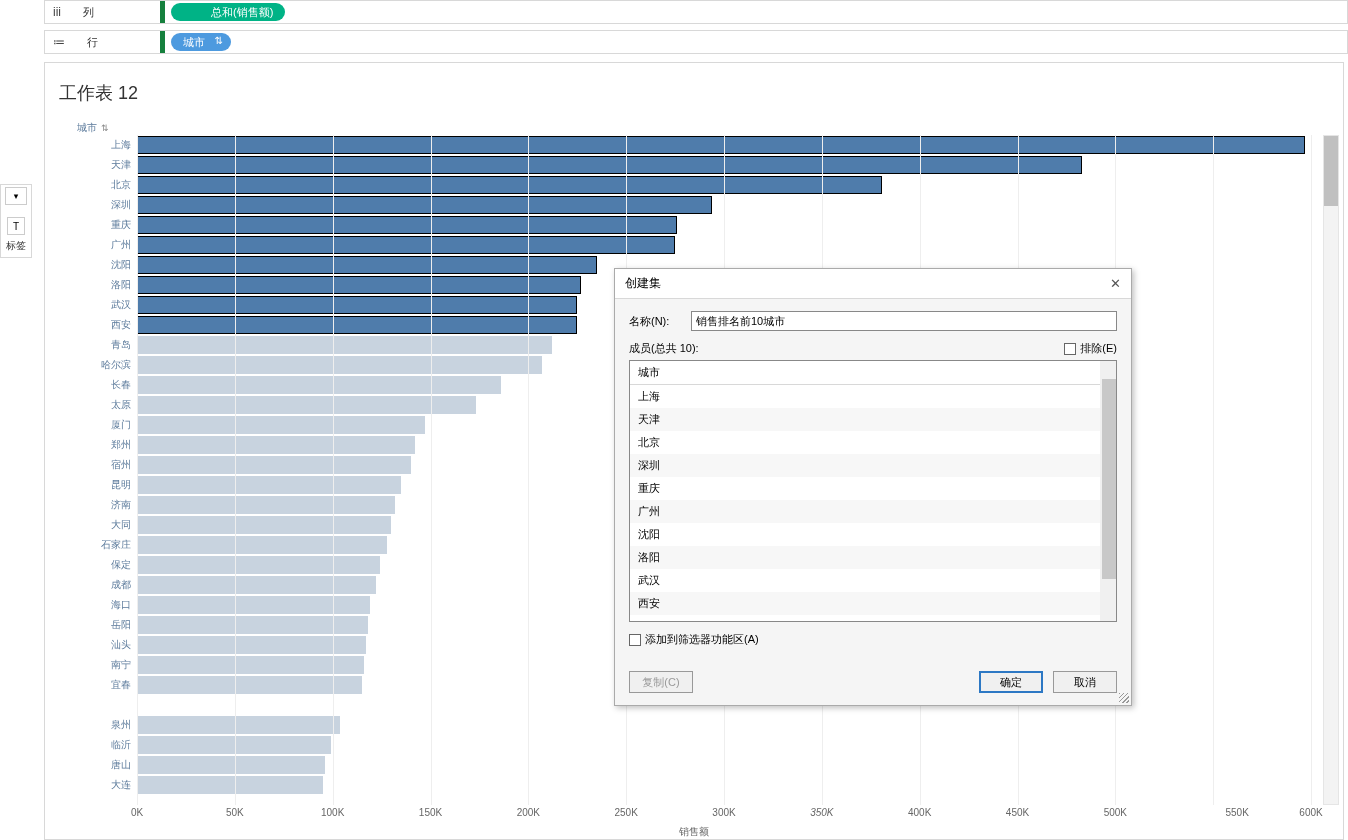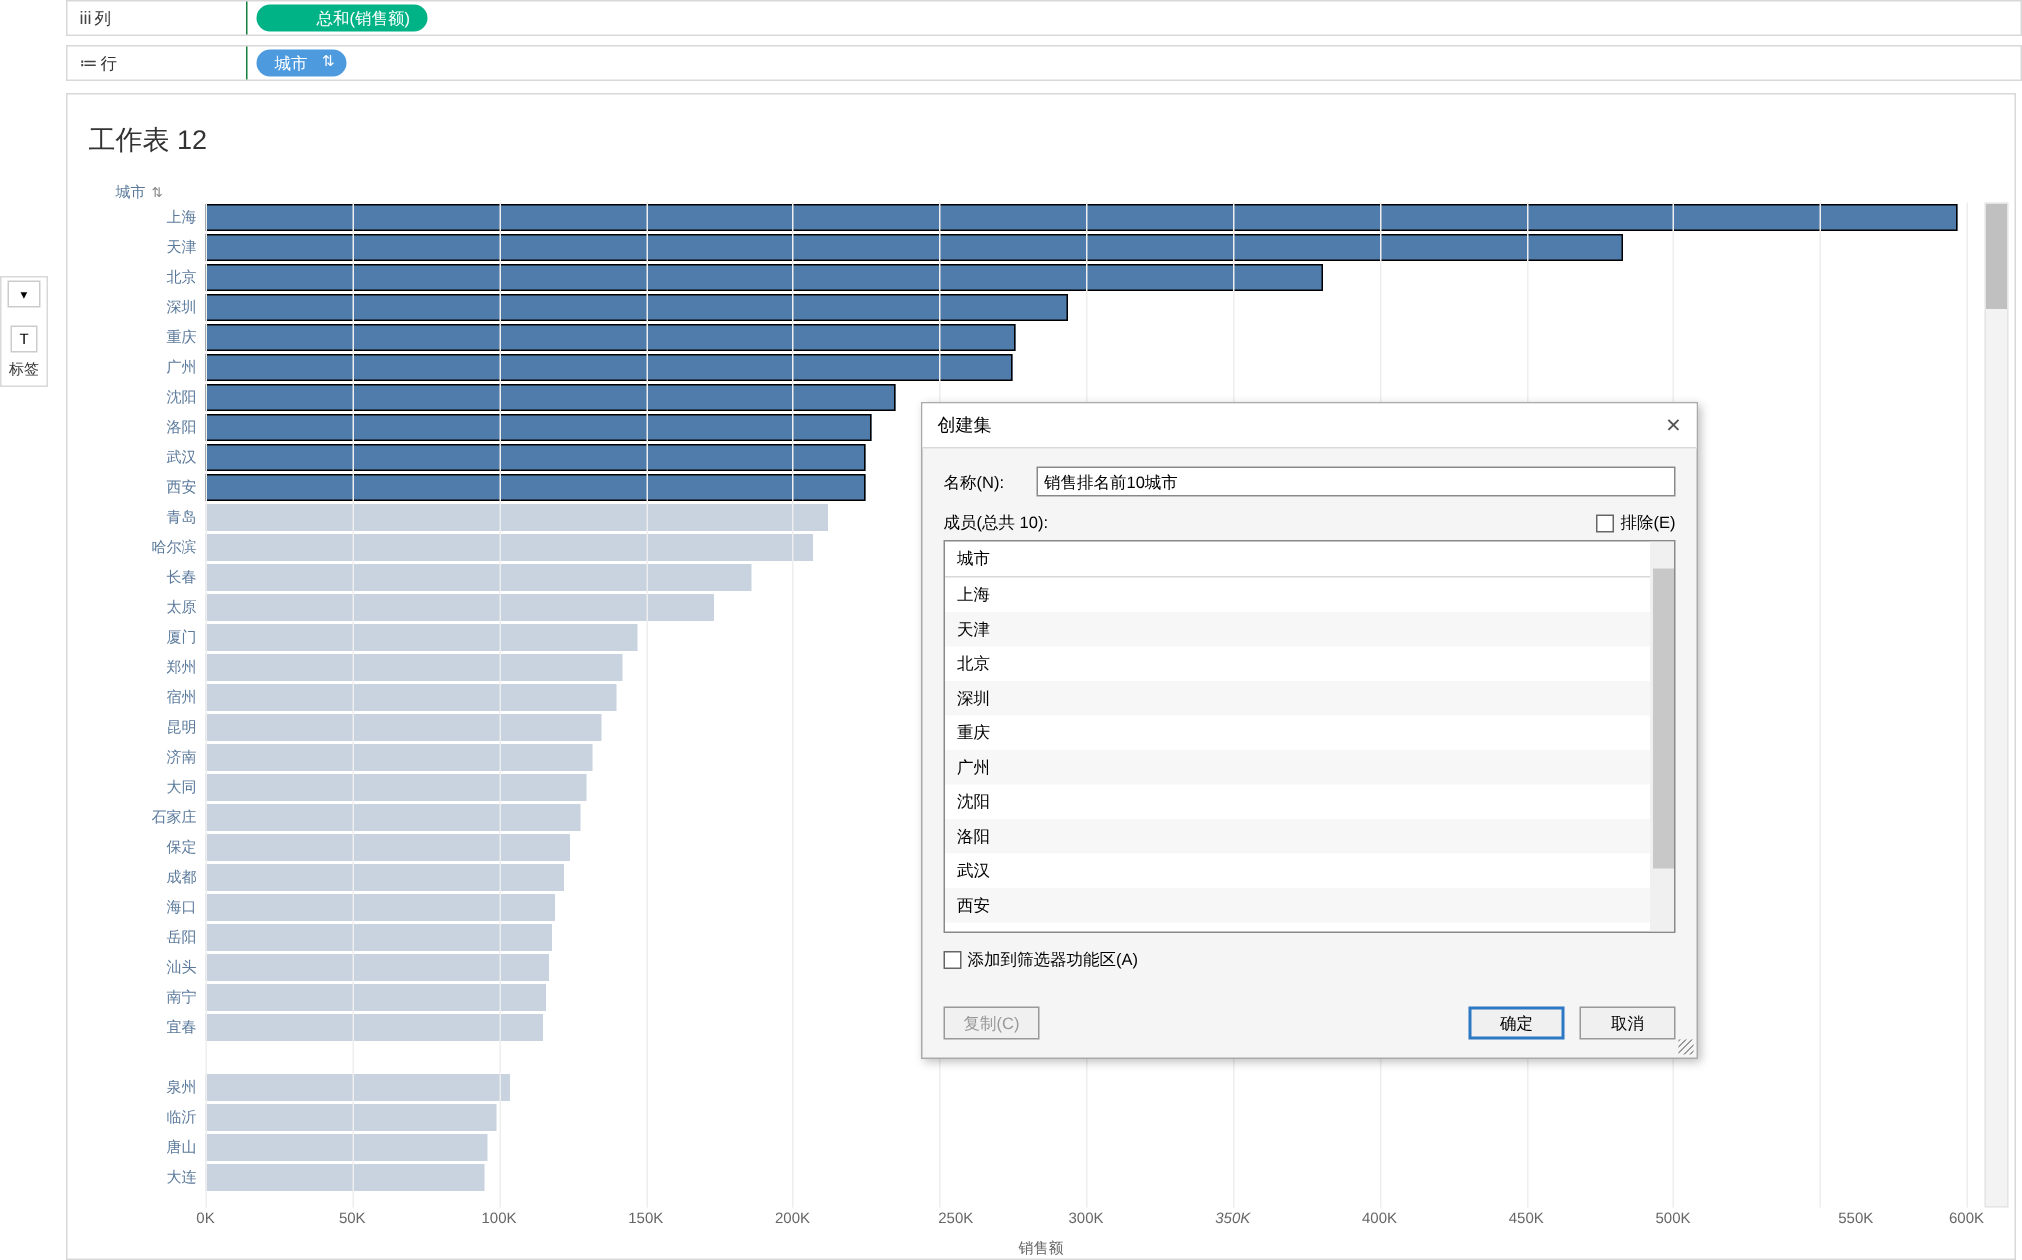--- a/index.html
+++ b/index.html
@@ -1,21 +1,21 @@
 <!DOCTYPE html>
 <html><head>
 <meta charset="utf-8">
 <style>
   * { box-sizing: border-box; margin: 0; padding: 0; font-family: "Microsoft YaHei", Arial, sans-serif; }
   body { background: #fff; width: 1348px; height: 840px; overflow: hidden; font-size: 11px; }
 
   
   .shelves { position: absolute; left: 44px; top: 0; right: 0; }
   .shelf-row { display: flex; align-items: center; border: 1px solid #d8d8d8; background: #fff; height: 24px; margin-bottom: 6px; }
-  .shelf-label-box { display: flex; align-items: center; gap: 2px; width: 120px; padding-left: 8px; border-right: 1px solid #15803d; height: 100%; text-align: center; }
+  .shelf-label-box { display: flex; align-items: center; gap: 22px; width: 120px; padding-left: 8px; border-right: 5px solid #15803d; height: 100%; text-align: center; }
   .shelf-glyph { font-size: 12px; color: #444; }
   .shelf-label { font-size: 11px; color: #333; }
   .shelf-content { flex: 1; padding-left: 6px; display: flex; align-items: center; gap: 6px; }
   .pill { display: inline-flex; align-items: center; height: 18px; padding: 0 12px; border-radius: 9px; font-size: 11px; color: #fff; }
   .pill-green { background: #00b386; padding-left: 40px; }
   .pill-blue { background: #4d9adf; position: relative; padding-right: 26px; }
   .pill-sort { position: absolute; right: 8px; top: 2px; font-size: 10px; }
 
   
   .left-fragment { position: absolute; left: 0; top: 184px; width: 32px; border: 1px solid #d8d8d8; display:flex; flex-direction:column; align-items:center; }
@@ -238,21 +238,21 @@
         <div class="row-label">大连</div>
         <div class="bar normal" style="width: 185.883px;"></div>
       </div>
     </div>
   <div class="x-axis" id="x-axis">
       <div class="x-tick" style="left: 0px;">0K</div>
       <div class="x-tick" style="left: 97.8333px;">50K</div>
       <div class="x-tick" style="left: 195.667px;">100K</div>
       <div class="x-tick" style="left: 293.5px;">150K</div>
       <div class="x-tick" style="left: 391.333px;">200K</div>
-      <div class="x-tick" style="left: 489.167px; margin-left: 11px;">250K</div>
+      <div class="x-tick" style="left: 489.167px;">250K</div>
       <div class="x-tick" style="left: 587px;">300K</div>
       <div class="x-tick" style="left: 684.833px; font-style: italic;">350K</div>
       <div class="x-tick" style="left: 782.667px;">400K</div>
       <div class="x-tick" style="left: 880.5px;">450K</div>
       <div class="x-tick" style="left: 978.333px;">500K</div>
       <div class="x-tick" style="left: 1076.17px; margin-left: 24px;">550K</div>
       <div class="x-tick" style="left: 1174px;">600K</div>
     </div>
   <div class="x-title">销售额</div>
 

